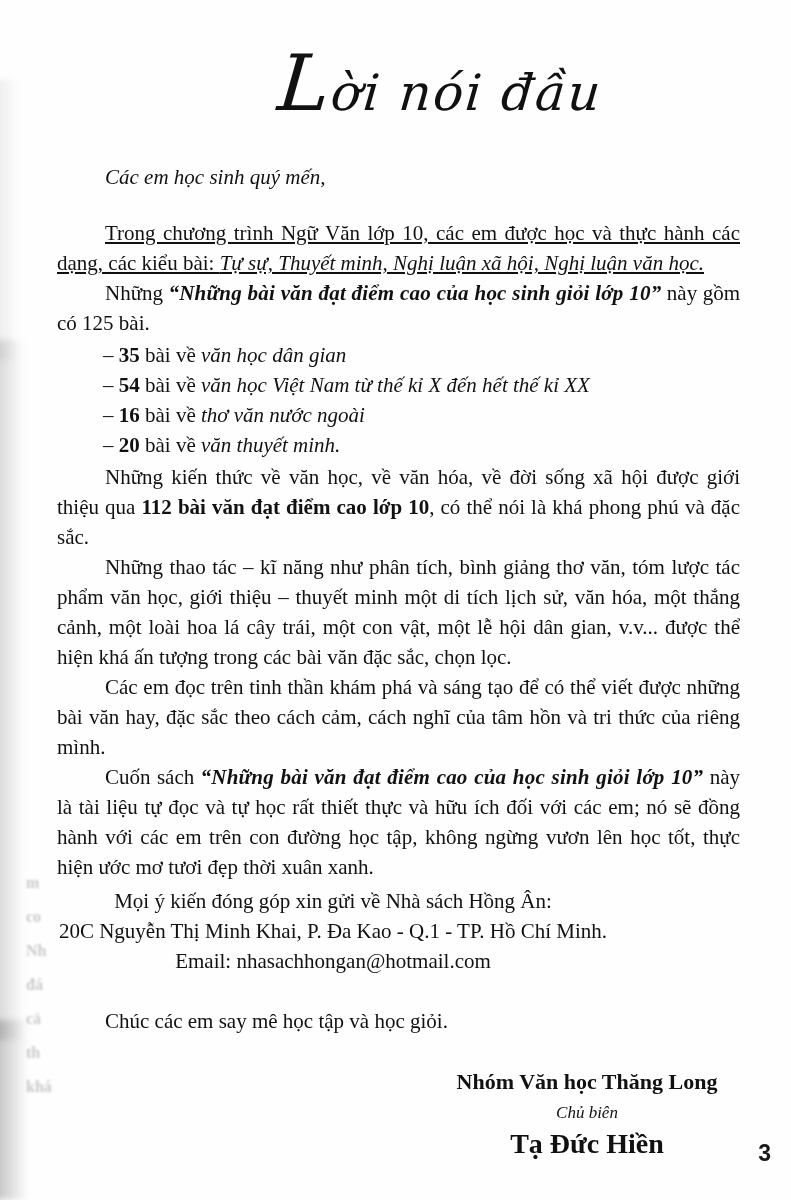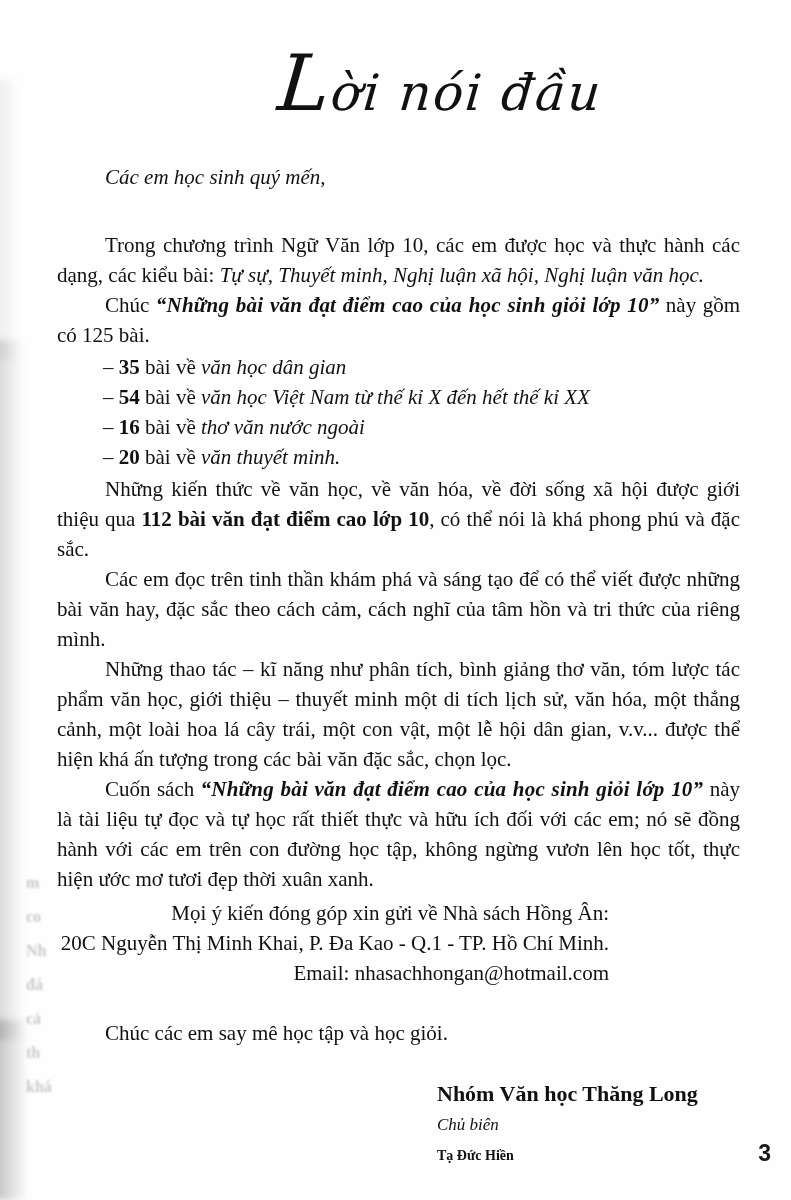--- a/index.html
+++ b/index.html
@@ -28,30 +28,30 @@
     margin:34px 0 0 84px;
     font-family:"DejaVu Serif", serif;
     font-style:italic;font-weight:normal;
     font-size:50px;line-height:98px;
     text-align:center;letter-spacing:2px;
     transform:skewX(-5deg);
   }
   .title::first-letter{font-size:1.55em;}
   .salutation{margin:20px 0 0 0;font-style:italic;text-indent:48px;}
   .body-p{margin:0;text-indent:48px;text-align:justify;}
-  .p-first{margin-top:38px;}
+  .p-first{margin-top:26px;text-decoration:underline;}
   .list{margin:2px 0;padding-left:46px;}
   .li{line-height:30px;font-family:Liberation Serif, serif;}
-  .contact{margin-top:4px;width:552px;text-align:right;}
+  .contact{margin-top:4px;width:552px;text-align:center;}
   .contact div{line-height:30px;}
   .closing{margin:30px 0 0 0;text-indent:48px;}
-  .signature{margin:30px 0 0 380px;width:300px;text-align:left;line-height:31px;}
+  .signature{margin:30px 0 0 380px;width:300px;text-align:center;line-height:31px;}
   .sig-group{font-weight:bold;font-size:22px;}
   .sig-role{font-style:italic;font-size:17px;}
-  .sig-name{font-weight:bold;font-size:14px;}
+  .sig-name{font-weight:bold;font-size:28px;}
   .page-number{
     position:absolute;top:1140px;right:20px;
     font-family:"Liberation Sans", sans-serif;
     font-weight:bold;font-size:23px;color:#1a1a1a;
   }
   b i, i b{letter-spacing:.2px;}
 </style>
 </head>
 <body>
 
@@ -72,35 +72,35 @@
   </div>
 
   <div class="content">
 
     <h1 class="title">Lời nói đầu</h1>
 
     <p class="salutation">Các em học sinh quý mến,</p>
 
     <p class="body-p p-first"><span>Trong chương trình Ngữ Văn lớp 10, các em được học và thực hành các dạng, các kiểu bài: </span><i>Tự sự, Thuyết minh, Nghị luận xã hội, Nghị luận văn học.</i></p>
 
-    <p class="body-p"><span>Chúc </span><b><i>“Những bài văn đạt điểm cao của học sinh giỏi lớp 10”</i></b><span> này gồm có 125 bài.</span></p>
+    <p class="body-p"><span>Những </span><b><i>“Những bài văn đạt điểm cao của học sinh giỏi lớp 10”</i></b><span> này gồm có 125 bài.</span></p>
 
     <div class="list">
       <div class="li"><span>– </span><b>35</b><span> bài về </span><i>văn học dân gian</i></div>
       <div class="li"><span>– </span><b>54</b><span> bài về </span><i>văn học Việt Nam từ thế kỉ X đến hết thế kỉ XX</i></div>
       <div class="li"><span>– </span><b>16</b><span> bài về </span><i>thơ văn nước ngoài</i></div>
       <div class="li"><span>– </span><b>20</b><span> bài về </span><i>văn thuyết minh.</i></div>
     </div>
 
 
     <p class="body-p"><span>Những kiến thức về văn học, về văn hóa, về đời sống xã hội được giới thiệu qua </span><b>112 bài văn đạt điểm cao lớp 10</b><span>, có thể nói là khá phong phú và đặc sắc.</span></p>
 
+    <p class="body-p">Những thao tác – kĩ năng như phân tích, bình giảng thơ văn, tóm lược tác phẩm văn học, giới thiệu – thuyết minh một di tích lịch sử, văn hóa, một thắng cảnh, một loài hoa lá cây trái, một con vật, một lễ hội dân gian, v.v... được thể hiện khá ấn tượng trong các bài văn đặc sắc, chọn lọc.</p>
+
     <p class="body-p">Các em đọc trên tinh thần khám phá và sáng tạo để có thể viết được những bài văn hay, đặc sắc theo cách cảm, cách nghĩ của tâm hồn và tri thức của riêng mình.</p>
-
-    <p class="body-p">Những thao tác – kĩ năng như phân tích, bình giảng thơ văn, tóm lược tác phẩm văn học, giới thiệu – thuyết minh một di tích lịch sử, văn hóa, một thắng cảnh, một loài hoa lá cây trái, một con vật, một lễ hội dân gian, v.v... được thể hiện khá ấn tượng trong các bài văn đặc sắc, chọn lọc.</p>
 
     <p class="body-p"><span>Cuốn sách </span><b><i>“Những bài văn đạt điểm cao của học sinh giỏi lớp 10”</i></b><span> này là tài liệu tự đọc và tự học rất thiết thực và hữu ích đối với các em; nó sẽ đồng hành với các em trên con đường học tập, không ngừng vươn lên học tốt, thực hiện ước mơ tươi đẹp thời xuân xanh.</span></p>
 
     <div class="contact">
       <div>Mọi ý kiến đóng góp xin gửi về Nhà sách Hồng Ân:</div>
       <div>20C Nguyễn Thị Minh Khai, P. Đa Kao - Q.1 - TP. Hồ Chí Minh.</div>
       <div>Email: nhasachhongan@hotmail.com</div>
     </div>
 
     <p class="closing">Chúc các em say mê học tập và học giỏi.</p>

